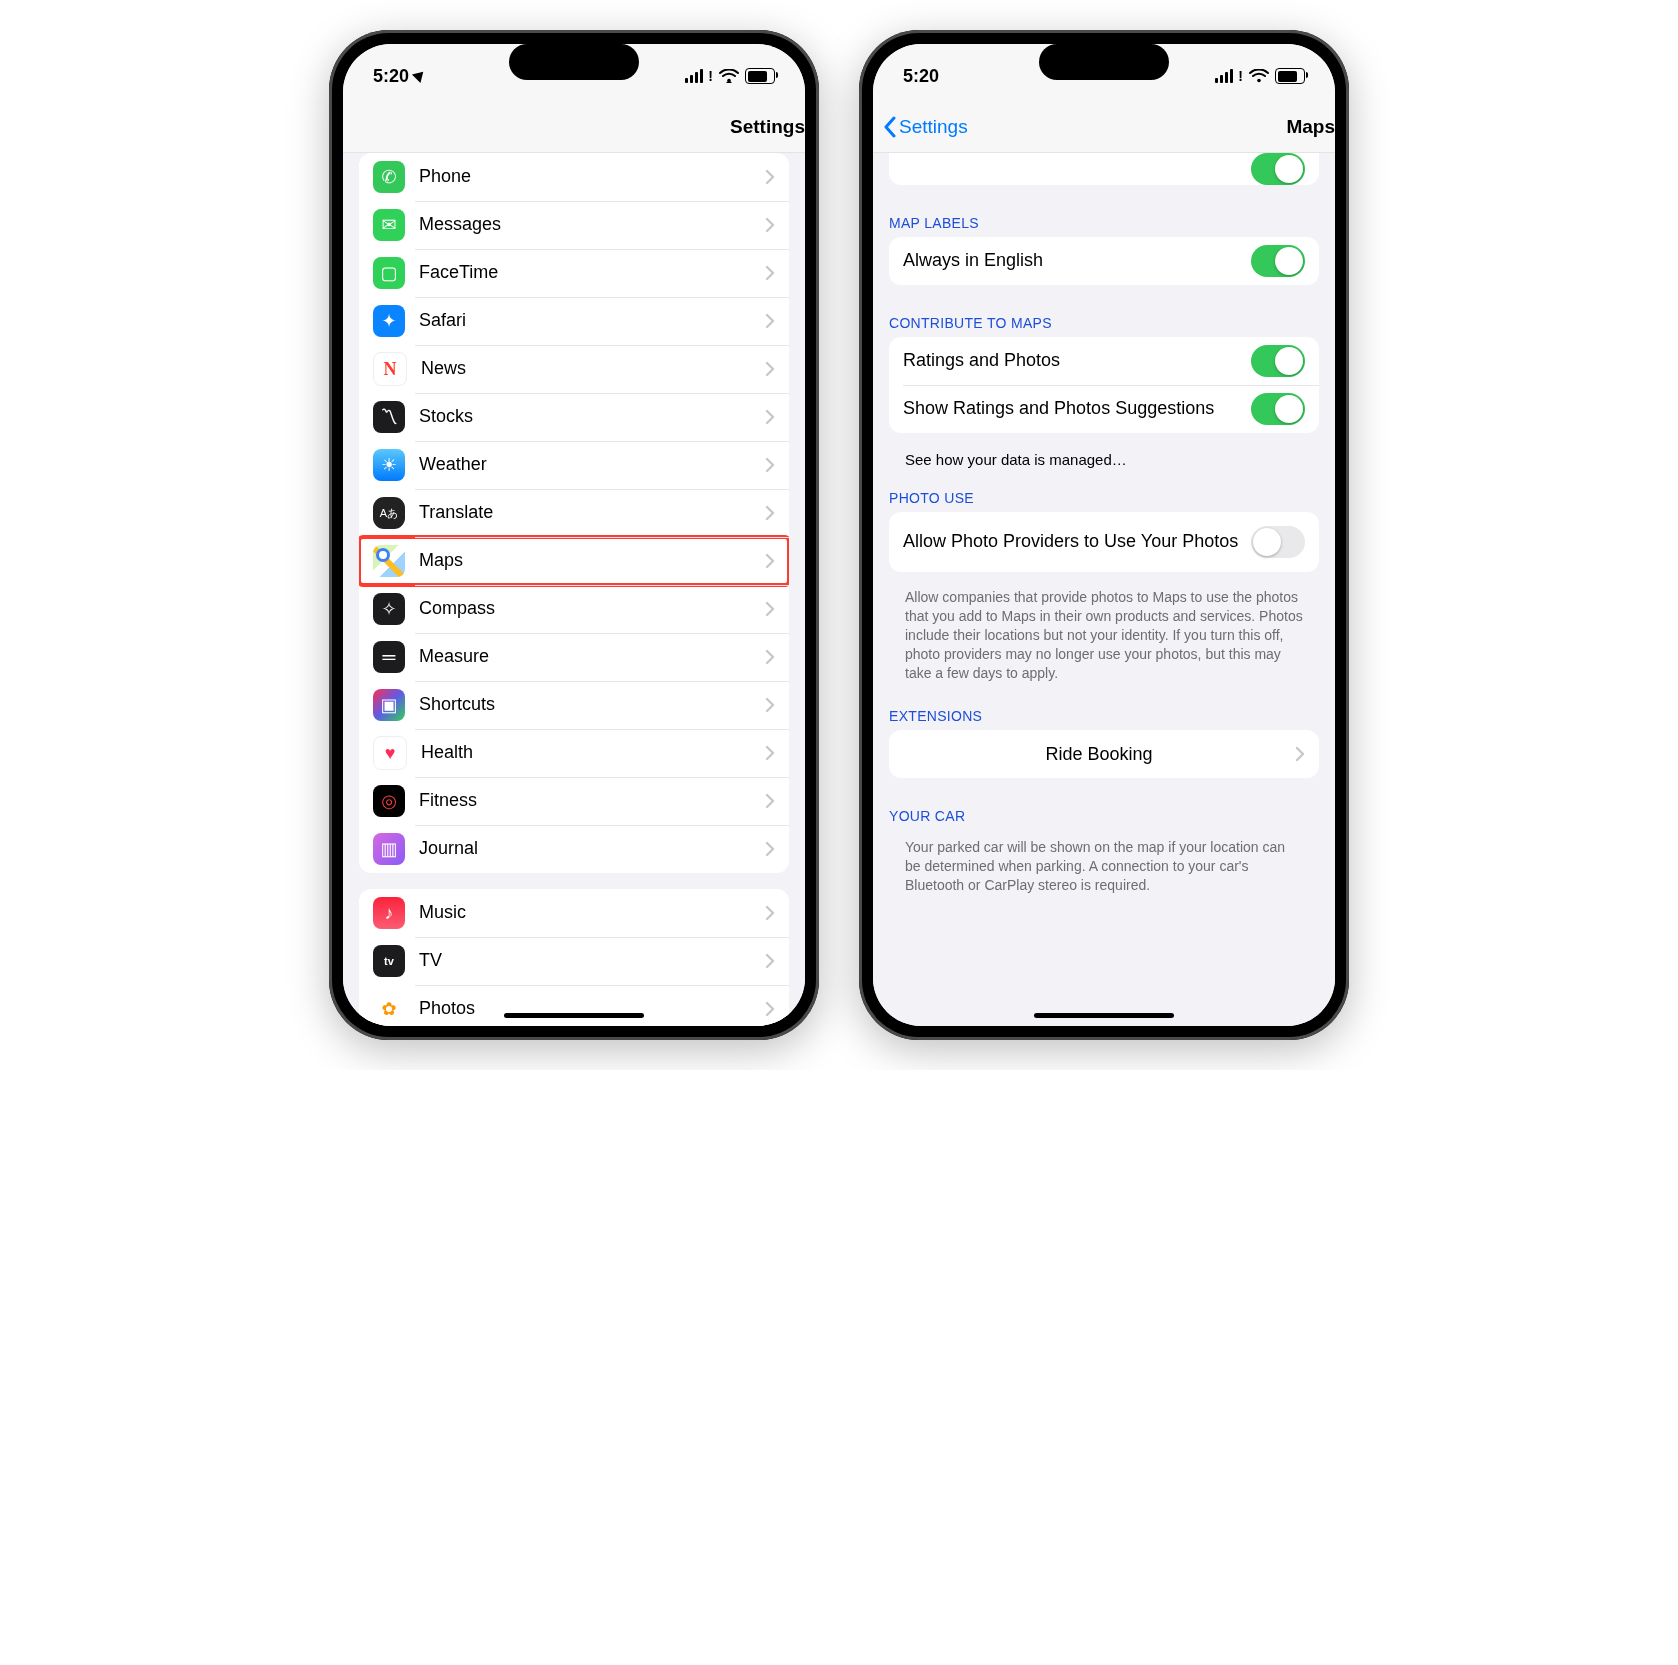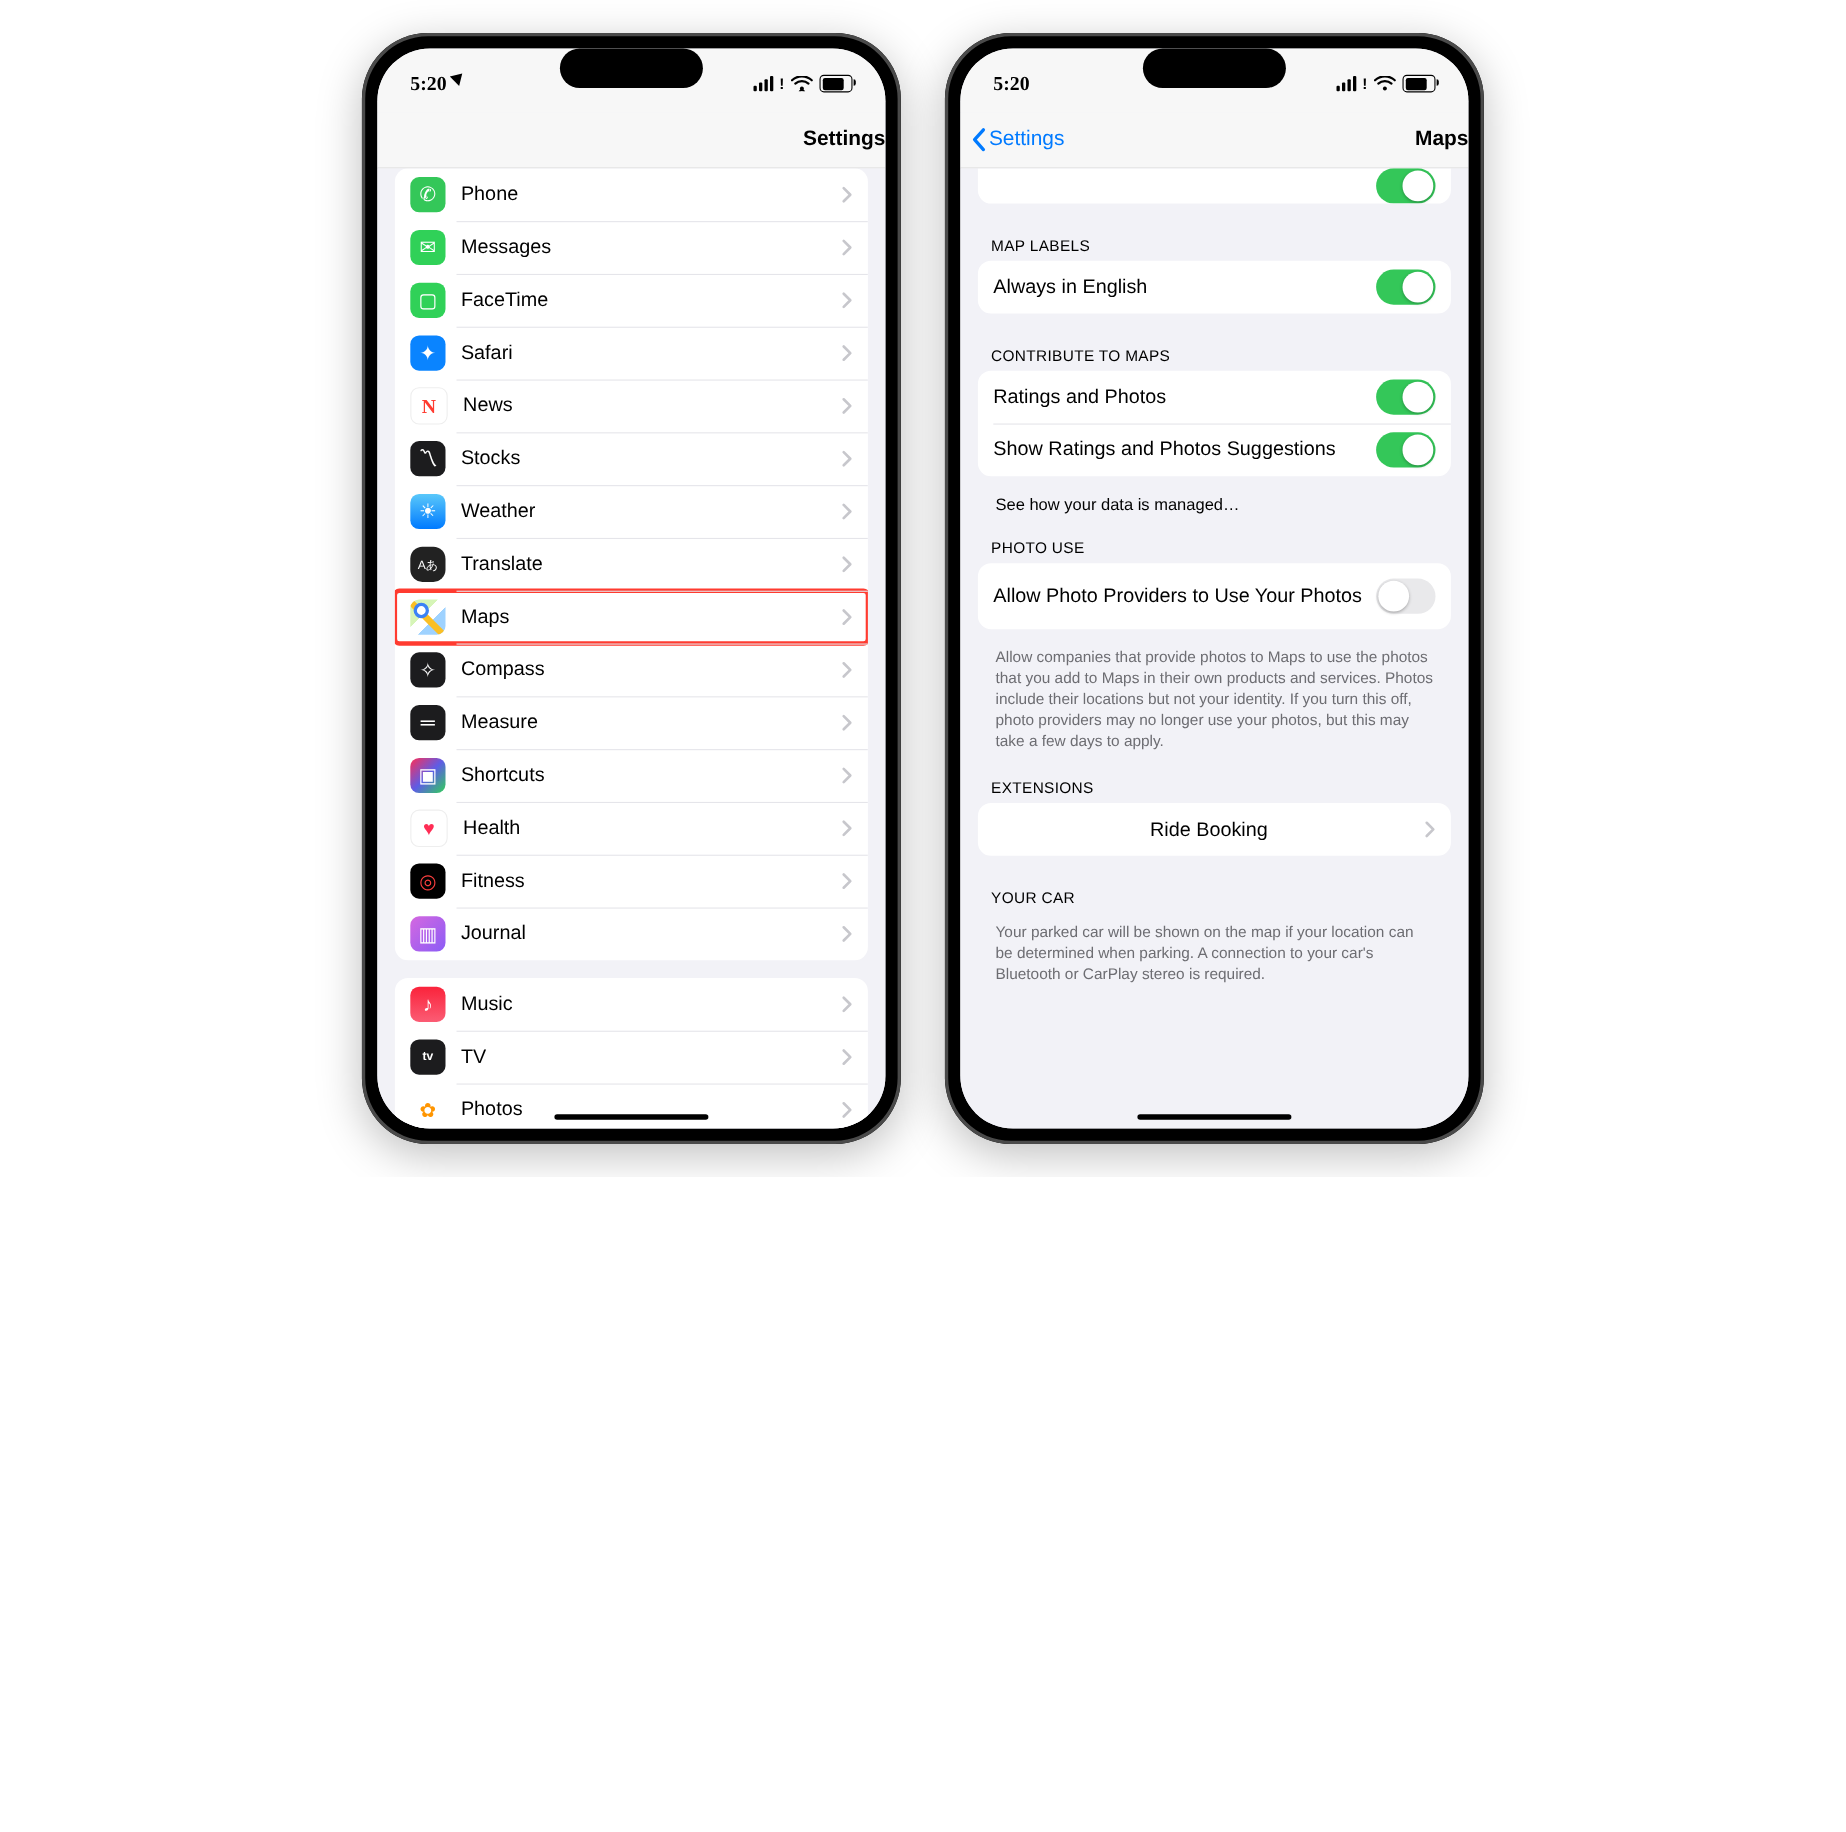--- a/index.html
+++ b/index.html
@@ -49,21 +49,21 @@
     display: flex;
     align-items: center;
     justify-content: space-between;
     padding: 6px 30px 0;
     font-size: 18px;
     font-weight: 600;
     background: #f7f7f7;
     position: relative;
     z-index: 10;
   }
-  .status-left { display:flex; gap:4px;font-family:Liberation Serif, serif;}
+  .status-left { display:flex; align-items:center; gap:4px;}
   .loc-arrow {
     width:0;height:0;border-left:6px solid transparent;border-right:6px solid transparent;border-bottom:10px solid #000;transform: rotate(45deg) translateY(-1px);
   }
   .status-right { display:flex; align-items:center; gap:6px;}
   .signal { display:flex; align-items:flex-end; gap:2px; height:14px;}
   .signal span{ width:3px;background:#000;border-radius:1px;}
   .signal span:nth-child(1){height:5px;}
   .signal span:nth-child(2){height:8px;}
   .signal span:nth-child(3){height:11px;}
   .signal span:nth-child(4){height:14px;}
@@ -99,21 +99,21 @@
 
   
   .group {
     margin: 16px 16px 8px;
     background:#fff;
     border-radius: 12px;
     overflow:hidden;
   }
   .group.tight-top{margin-top:0;}
   .section-header{
-    font-size:14px;color:#000000;padding: 22px 28px 6px;letter-spacing:0.3px;
+    font-size:14px;color:#1d4ed8;padding: 22px 16px 6px;letter-spacing:0.3px;
   }
   .section-footer{
     font-size:14px;color:#6d6d72;padding: 8px 32px 4px;line-height:1.35;
   }
   .link-text{color:#000000;font-size:15px;padding:10px 32px 0;display:block;}
 
   .row {
     display:flex;align-items:center;min-height:48px;padding:0 14px;position:relative;
   }
   .row + .row::before{

